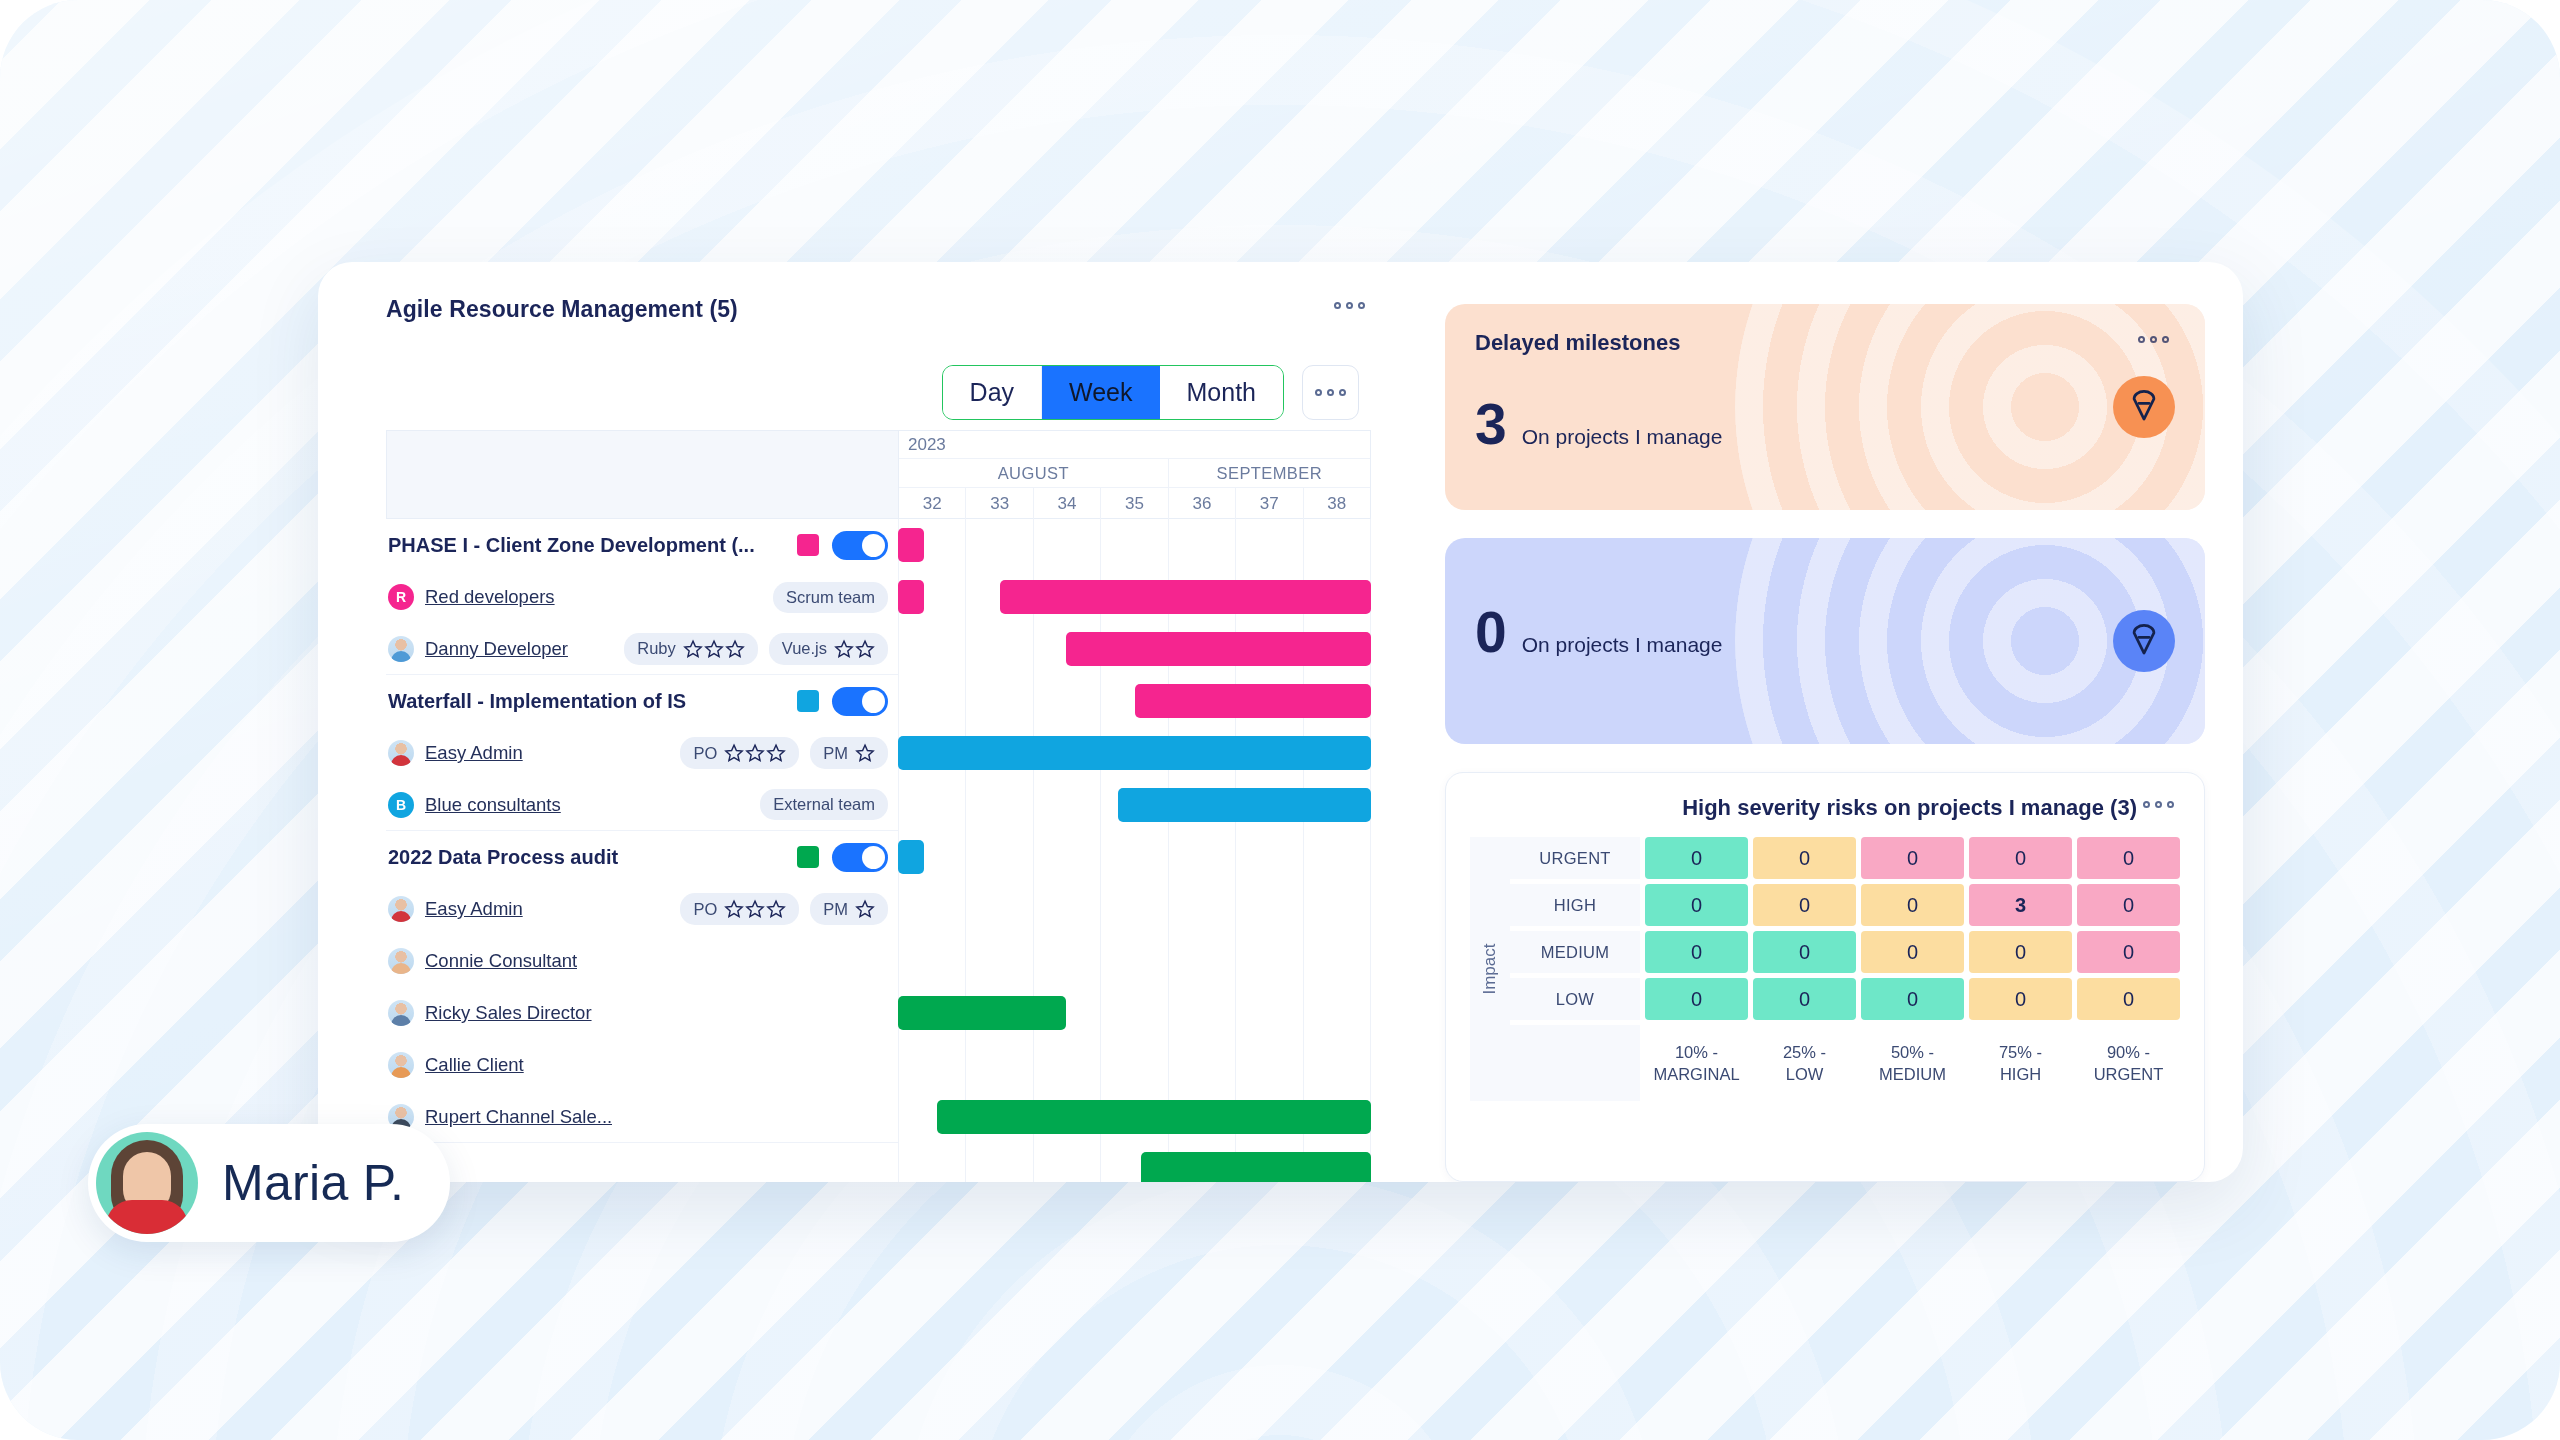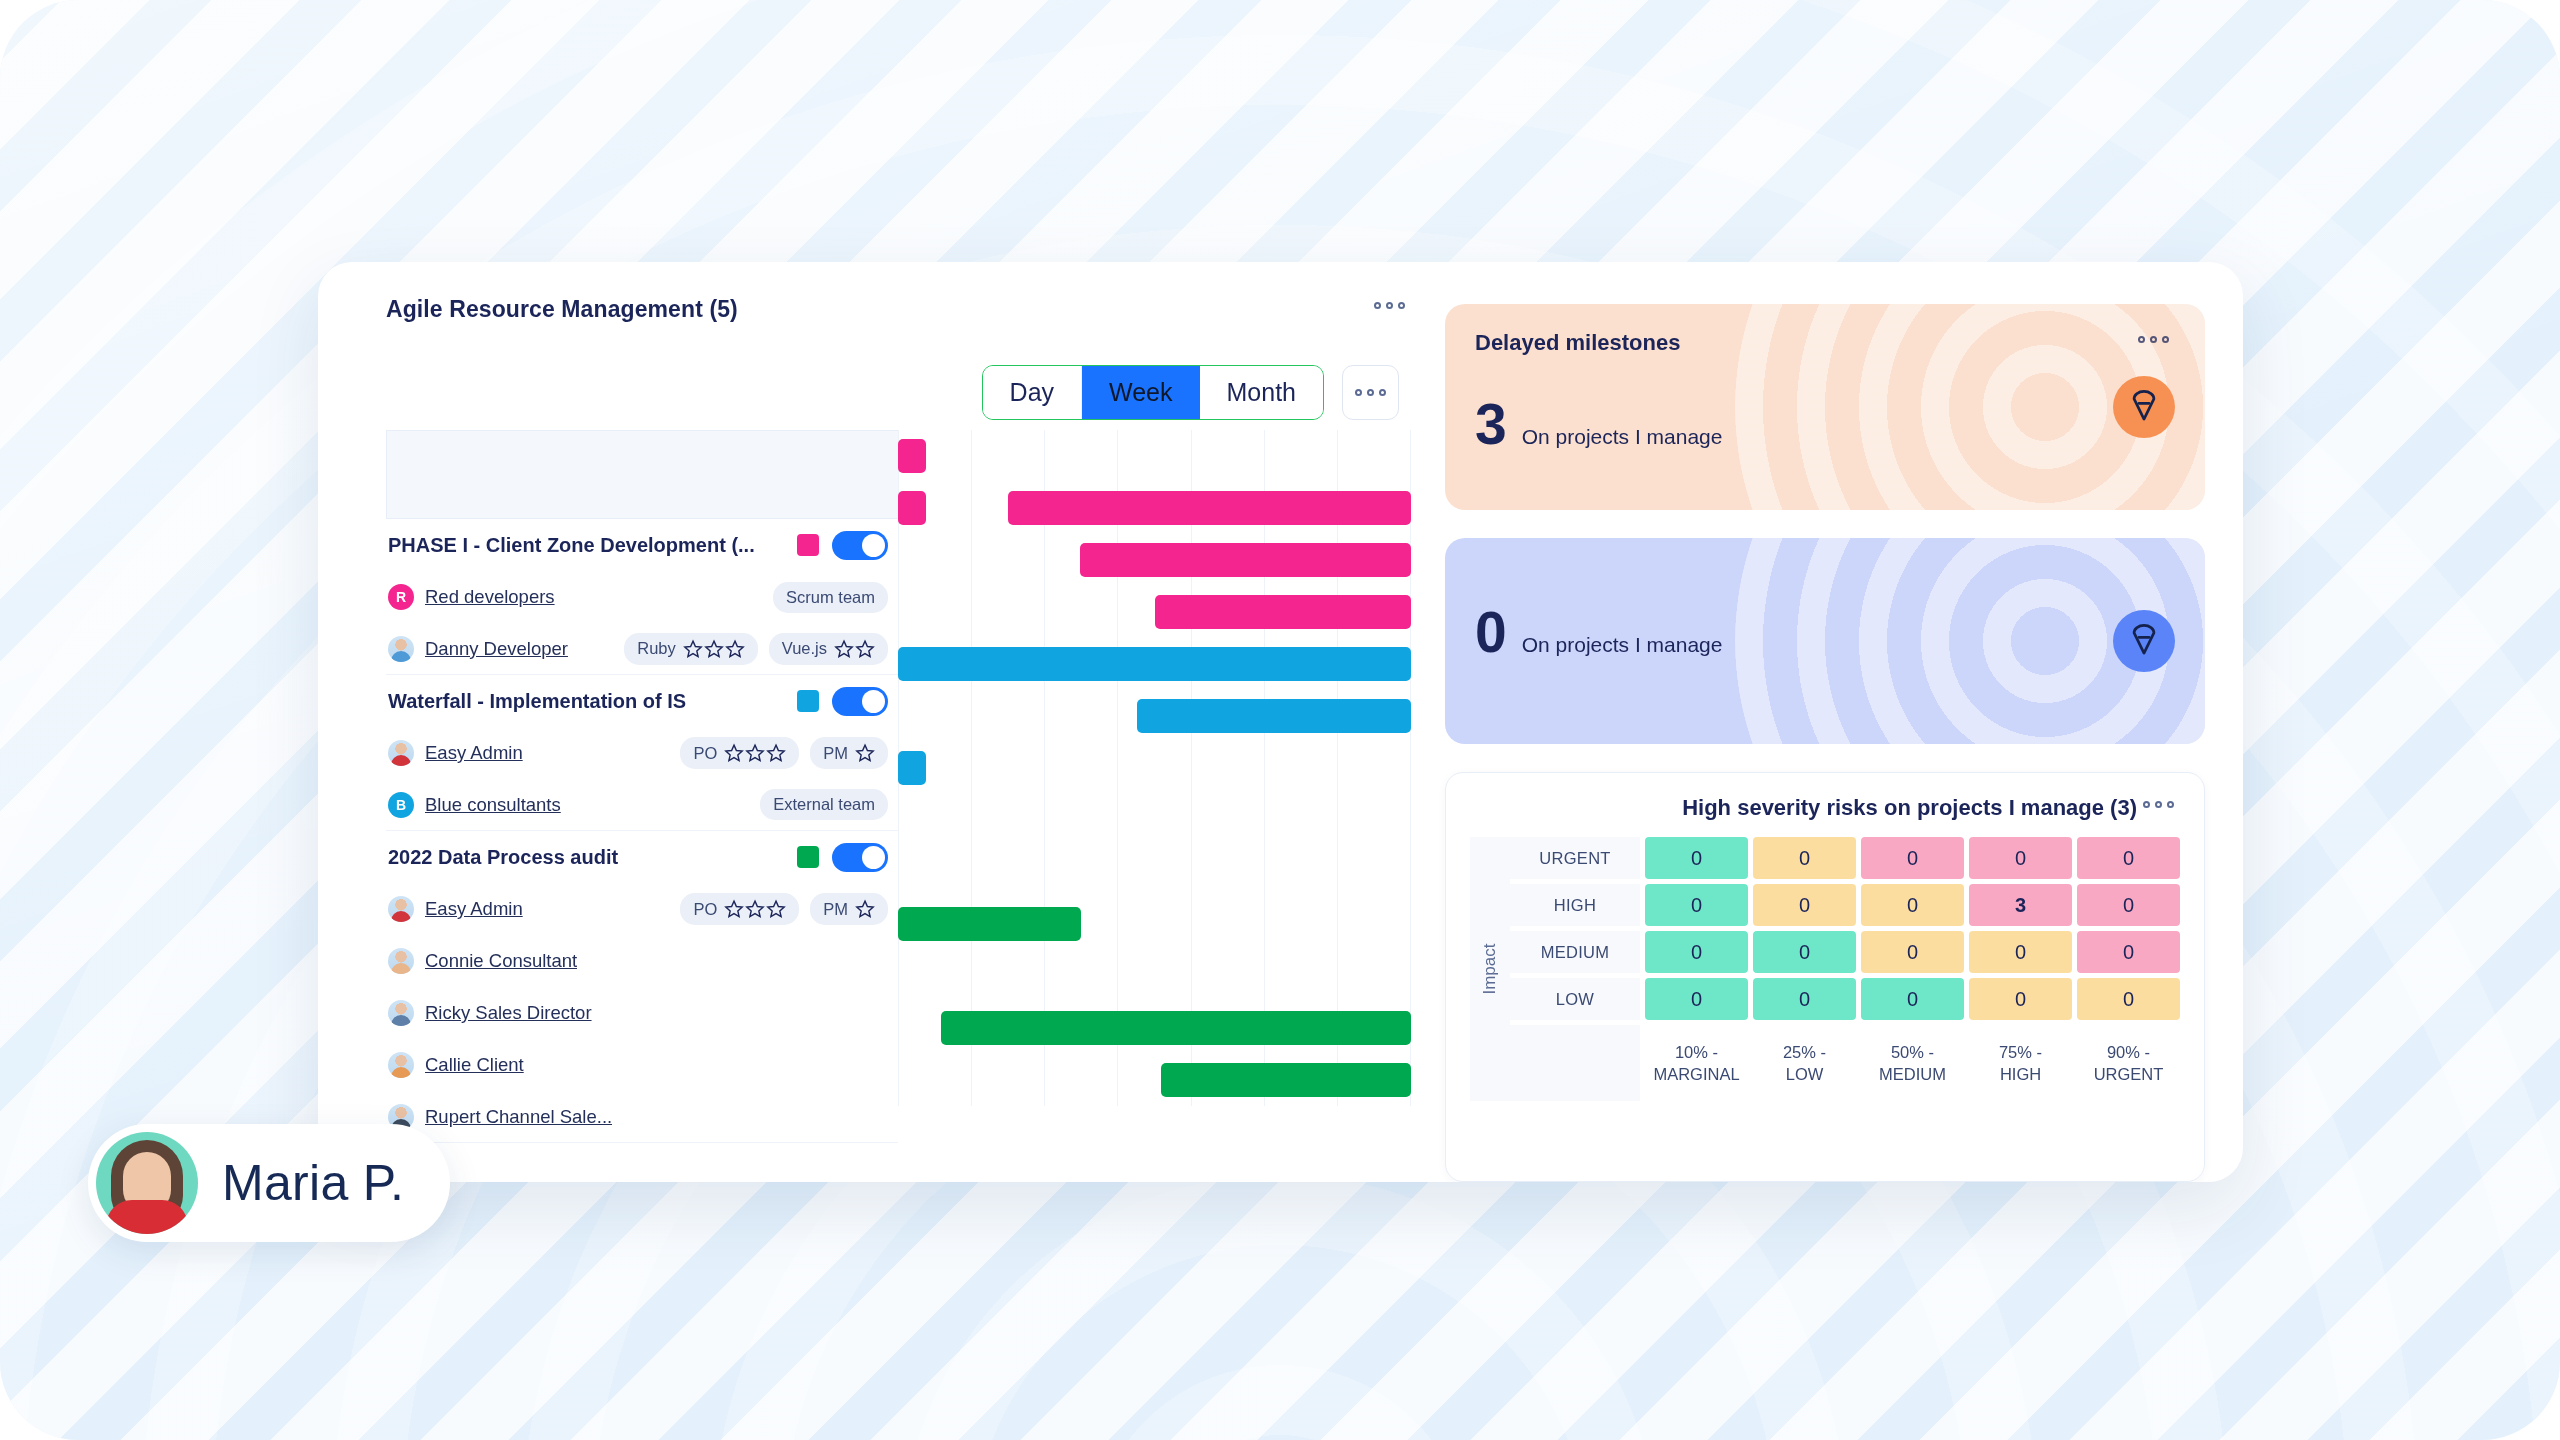--- a/index.html
+++ b/index.html
@@ -68,21 +68,21 @@
   
   .app-window {
     position: absolute;
     left: 318px; top: 262px;
     width: 1925px; height: 920px;
     background: #ffffff;
     border-radius: 34px;
     box-shadow: 0 26px 70px rgba(24,54,110,0.10);
     overflow: hidden;
   }
-  .app-inner { display: flex; width: 100%; height: 100%; padding: 34px 38px 0 38px; }
+  .app-inner { display: flex; width: 100%; height: 100%; padding: 34px 38px 0 38px; gap: 40px; }
 
   
   .gantt-col {
     width: 1070px;
     position: relative;
     padding-left: 30px;
   }
   .gantt-head {
     display: flex; align-items: flex-start; justify-content: space-between;
     height: 46px;
@@ -543,20 +543,36 @@
                 <div class="res-name">
                   <span class="av photo p-rupert"></span>
                   <span class="res-label">Rupert Channel Sale...</span>
                 </div>
               </div>
 
             </div>
           </div>
 
           <div class="chart-col">
+            <div class="time-head">
+              <div class="time-year">2023</div>
+              <div class="time-months">
+                <div class="m-aug">AUGUST</div>
+                <div class="m-sep">SEPTEMBER</div>
+              </div>
+              <div class="time-weeks">
+                <div>32</div>
+                <div>33</div>
+                <div>34</div>
+                <div>35</div>
+                <div>36</div>
+                <div>37</div>
+                <div>38</div>
+              </div>
+            </div>
 
             <div class="grid-area">
               <div class="grid-lines">
                 <span></span>
                   <span></span>
                   <span></span>
                   <span></span>
                   <span></span>
                   <span></span>
                   <span></span>

